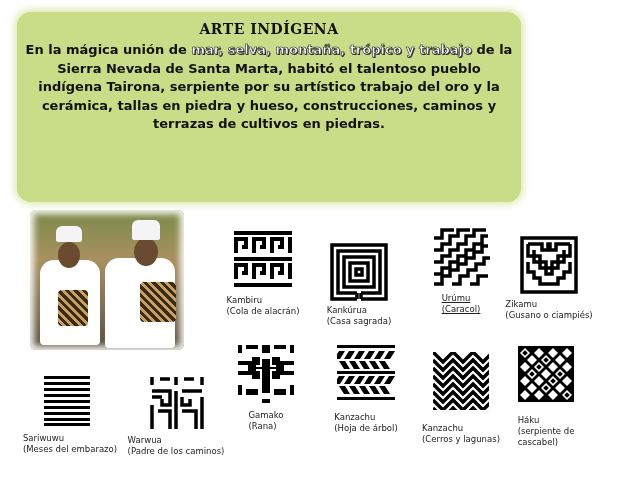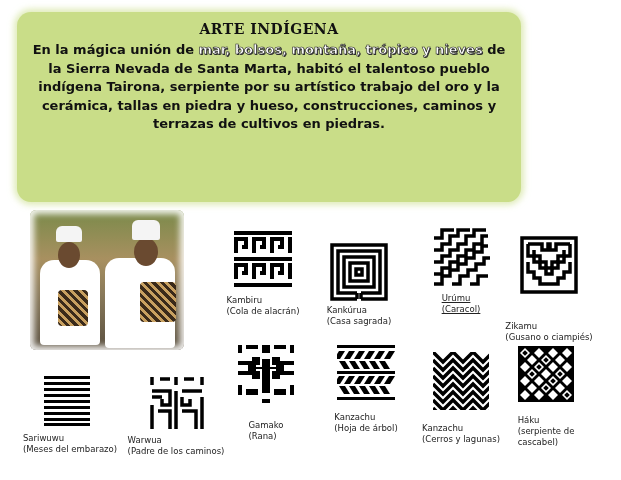--- a/index.html
+++ b/index.html
@@ -15,21 +15,21 @@
   .bag { position:absolute; background:repeating-linear-gradient(45deg,#3a2a1a 0 3px,#c8a060 3px 6px); border-radius:4px; }
   .pat { position:absolute; background:#fff; }
   .lbl { position:absolute; font-size:8.5px; line-height:11px; color:#222; text-align:left; white-space:nowrap; transform:translateX(-50%); }
   svg { display:block; }
 </style>
 </head>
 <body>
 
 <div class="box">
   <div class="title">ARTE INDÍGENA</div>
-  <div class="para"><span>En la mágica unión de </span><span class="hl">mar, bolsos, montaña, trópico y nieves</span><span> de la Sierra Nevada de Santa Marta, habitó el talentoso pueblo indígena Tairona, serpiente por su artístico trabajo del oro y la cerámica, tallas en piedra y hueso, construcciones, caminos y terrazas de cultivos en piedras.</span></div>
+  <div class="para"><span>En la mágica unión de </span><span class="hl">mar, selva, montaña, trópico y trabajo</span><span> de la Sierra Nevada de Santa Marta, habitó el talentoso pueblo indígena Tairona, serpiente por su artístico trabajo del oro y la cerámica, tallas en piedra y hueso, construcciones, caminos y terrazas de cultivos en piedras.</span></div>
 </div>
 
 <div class="photo">
   <div class="fig" style="left:10px;top:50px;width:60px;height:85px;"></div>
   <div class="face" style="left:28px;top:32px;width:22px;height:26px;"></div>
   <div class="hat" style="left:26px;top:16px;width:26px;height:16px;"></div>
   <div class="bag" style="left:28px;top:80px;width:30px;height:36px;"></div>
   <div class="fig" style="left:75px;top:48px;width:70px;height:90px;"></div>
   <div class="face" style="left:104px;top:28px;width:24px;height:28px;"></div>
   <div class="hat" style="left:102px;top:10px;width:28px;height:20px;"></div>
@@ -101,21 +101,21 @@
   <svg width="58" height="58" viewBox="0 0 58 58">
       <g fill="none" stroke="#000" stroke-width="3.5">
     <rect x="2" y="2" width="54" height="54"></rect>
     <path d="M8 8h14v6h6v-6h2v6h6v-6h14"></path>
         <path d="M8 8v12h6v6h6v6h6v6h6v-6h6v-6h6v-6h6V8"></path>
         <path d="M14 14v6h6v6h6v6h6v-6h6v-6h6v-6"></path>
         <path d="M8 26v10h6v6h6v6h18v-6h6v-6h6V26"></path>
   </g>
     </svg>
 </div>
-<div class="lbl" style="left:549px;top:299px;margin-top:22px;">
+<div class="lbl" style="left:549px;top:299px;">
     <div>Zikamu</div>
     <div>(Gusano o ciampiés)</div>
   </div>
 
 <div class="pat" style="left:238px;top:345px;">
   <svg width="56" height="58" viewBox="0 0 56 58">
       <g fill="#000">
     <rect x="0" y="0" width="4" height="8"></rect>
         <rect x="8" y="0" width="12" height="4"></rect>
         <rect x="24" y="0" width="8" height="8"></rect>
@@ -124,21 +124,21 @@
     <path d="M0 16h14v-4h8v8h-4v4h20v-4h-4v-8h8v4h14v4h-10v6h10v4h-14v4h-8v-8h4v-4H18v4h4v8h-8v-4H0v-4h10v-6H0z"></path>
     <rect x="24" y="14" width="8" height="34"></rect>
     <rect x="0" y="40" width="4" height="10"></rect>
         <rect x="8" y="44" width="12" height="6"></rect>
         <rect x="36" y="44" width="12" height="6"></rect>
         <rect x="52" y="40" width="4" height="10"></rect>
     <rect x="24" y="54" width="8" height="4"></rect>
   </g>
     </svg>
 </div>
-<div class="lbl" style="left:266px;top:410px;margin-top:10px;">
+<div class="lbl" style="left:266px;top:410px;">
     <div>Gamako</div>
     <div>(Rana)</div>
   </div>
 
 <div class="pat" style="left:337px;top:345px;">
   <svg width="58" height="56" viewBox="0 0 58 56">
       <g fill="#000">
     <rect x="0" y="0" width="58" height="3"></rect>
     <g id="kz1">
           <path d="M2 6h6l-5 8H-3z"></path>

